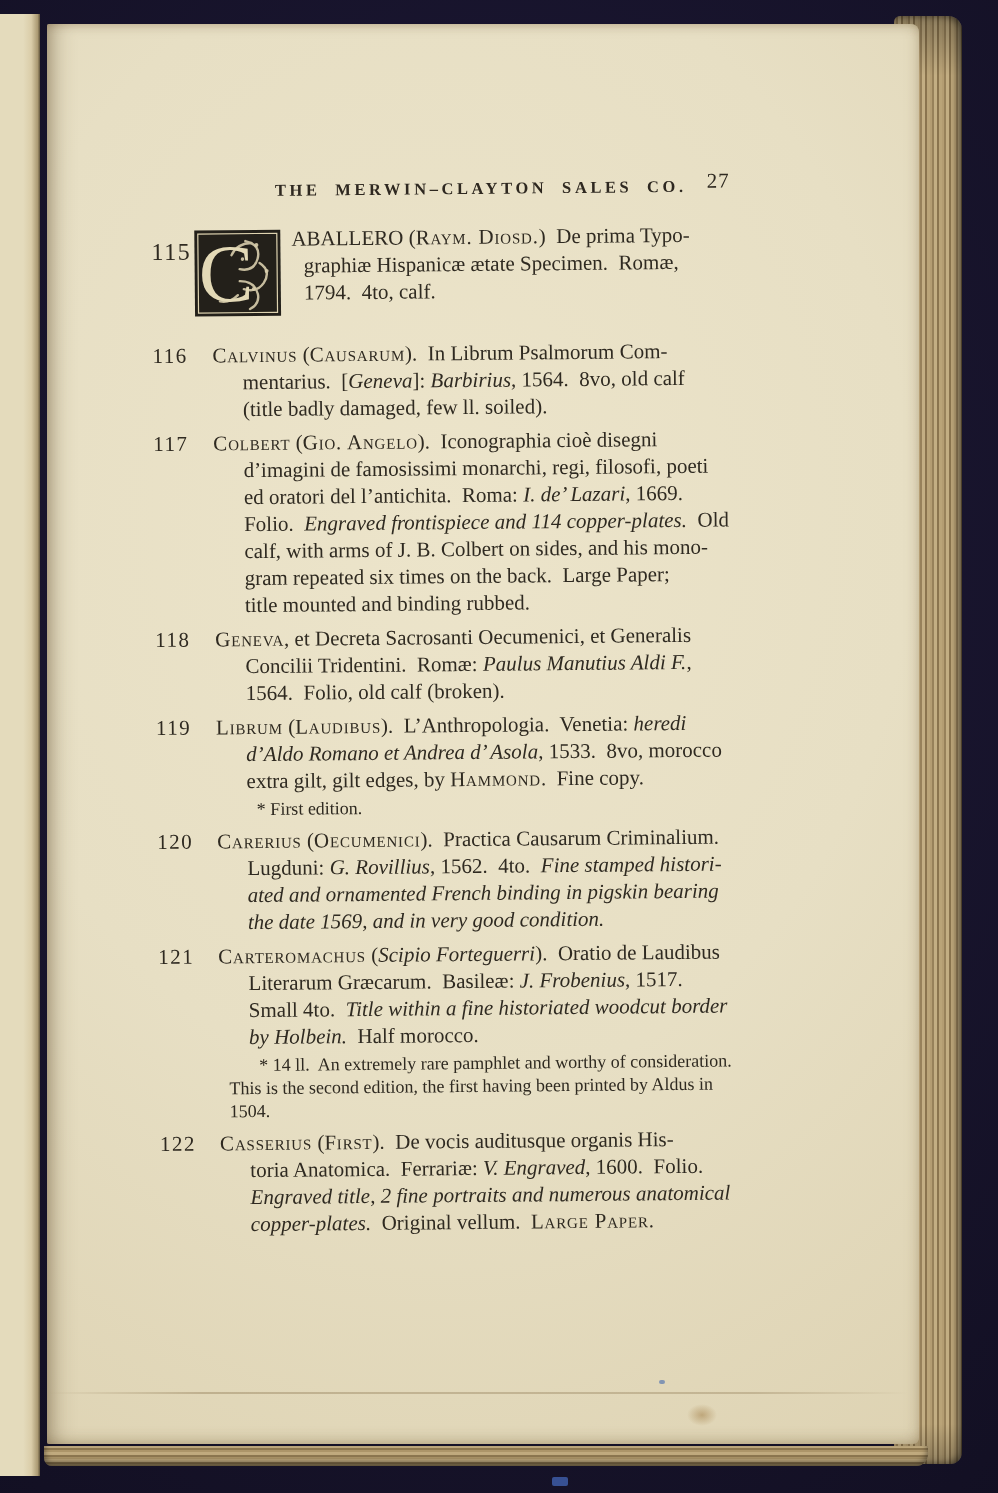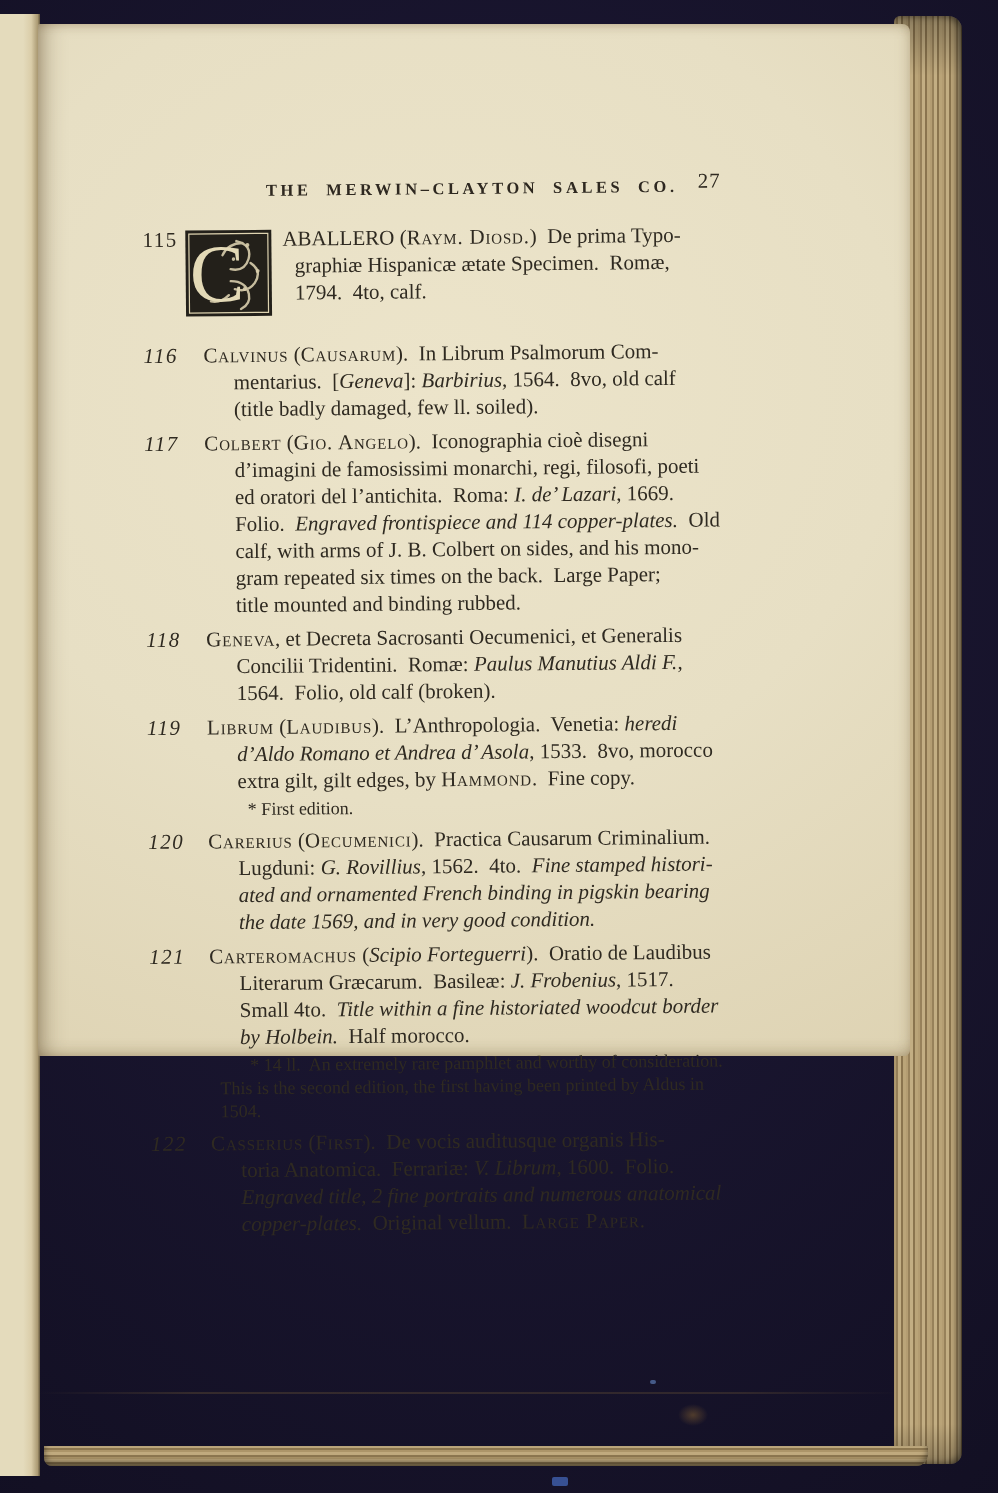--- a/index.html
+++ b/index.html
@@ -26,21 +26,21 @@
     border-radius:6px 14px 12px 6px;
     box-shadow: inset -4px 0 7px rgba(0,0,0,.55);
   }
   .bottom-edge {
     position:absolute; left:44px; top:1446px; width:884px; height:20px;
     background:repeating-linear-gradient(0deg,#ac9569 0 2px,#8d7750 2px 4px,#c0aa7e 4px 7px);
     border-radius:0 0 12px 8px;
     box-shadow: inset 0 -4px 6px rgba(0,0,0,.5);
   }
   .page {
-    position:absolute; left:38px; top:24px; width:872px; height:1032px;
+    position:absolute; left:47px; top:24px; width:872px; height:1420px;
     background:radial-gradient(120% 90% at 45% 35%, #ece4ca 0%, #e7dfc4 45%, #ded3b3 85%, #d3c6a4 100%);
     border-radius:2px 8px 6px 2px;
     box-shadow:
       inset 16px 0 24px -14px rgba(90,70,40,.6),
       inset -7px 0 16px -9px rgba(120,95,55,.4),
       inset 0 -9px 18px -11px rgba(120,95,55,.45),
       inset 0 7px 12px -9px rgba(120,95,55,.4);
   }
   .crease {
     position:absolute; left:0; right:10px; top:1368px; height:2px;
@@ -63,22 +63,22 @@
     margin-left:124px; font-size:16.5px; font-weight:600;
     letter-spacing:3.6px; word-spacing:7px; color:#2e2820;
   }
   .pagenum { position:absolute; left:556px; top:-8px; font-size:21px; letter-spacing:1px; }
 
   #entries { margin-top:21px; }
   .entry { margin-bottom:7px; }
   .entry.has-dc { display:flex; margin-bottom:25px; }
   .line { font-size:21px; line-height:27px; white-space:pre; }
   .line.cont { margin-left:90px; }
-  .num { display:inline-block; width:60px; letter-spacing:1.5px;font-style:italic; }
-  .dc-num { width:42px; flex:none; font-size:21px; line-height:27px; letter-spacing:1.5px; }
+  .num { display:inline-block; width:60px; letter-spacing:1.5px; }
+  .dc-num { width:42px; flex:none; font-size:24px; line-height:27px; letter-spacing:1.5px;margin-top:12px; }
   .dc-box { width:88px; height:88px; margin:3px 10px 0 0; flex:none; }
   .dc-lines .line { margin-left:0; }
   .dc-lines .line + .line { margin-left:12px; }
   .sc { font-variant:small-caps; letter-spacing:.8px; }
   .it { font-style:italic; }
   .fn { margin-top:3px; }
   .fn-line { font-size:18px; line-height:23px; white-space:pre; }
   .fn-line.first { margin-left:100px; }
   .fn-line.cont { margin-left:70px; }
 </style>
@@ -161,21 +161,21 @@
             <div class="line cont">Small 4to.  <span class="it">Title within a fine historiated woodcut border</span></div>
             <div class="line cont"><span class="it">by Holbein.</span>  Half morocco.</div>
             <div class="fn">
               <div class="fn-line first">* 14 ll.  An extremely rare pamphlet and worthy of consideration.</div>
               <div class="fn-line cont">This is the second edition, the first having been printed by Aldus in</div>
               <div class="fn-line cont">1504.</div>
             </div>
           </div>
           <div class="entry">
             <div class="line first"><span class="num">122</span><span class="sc">Casserius</span> (<span class="sc">First</span>).  De vocis auditusque organis His-</div>
-            <div class="line cont">toria Anatomica.  Ferrariæ: <span class="it">V. Librum</span>, 1600.  Folio.</div>
+            <div class="line cont">toria Anatomica.  Ferrariæ: <span class="it">V. Engraved</span>, 1600.  Folio.</div>
             <div class="line cont"><span class="it">Engraved title, 2 fine portraits and numerous anatomical</span></div>
             <div class="line cont"><span class="it">copper-plates.</span>  Original vellum.  <span class="sc">Large Paper</span>.</div>
           </div>
         </div>
     </div>
     <div class="crease"></div>
     <div class="stain"></div>
     <div class="ink-dot"></div>
   </div>
   <div class="blue-speck"></div>

